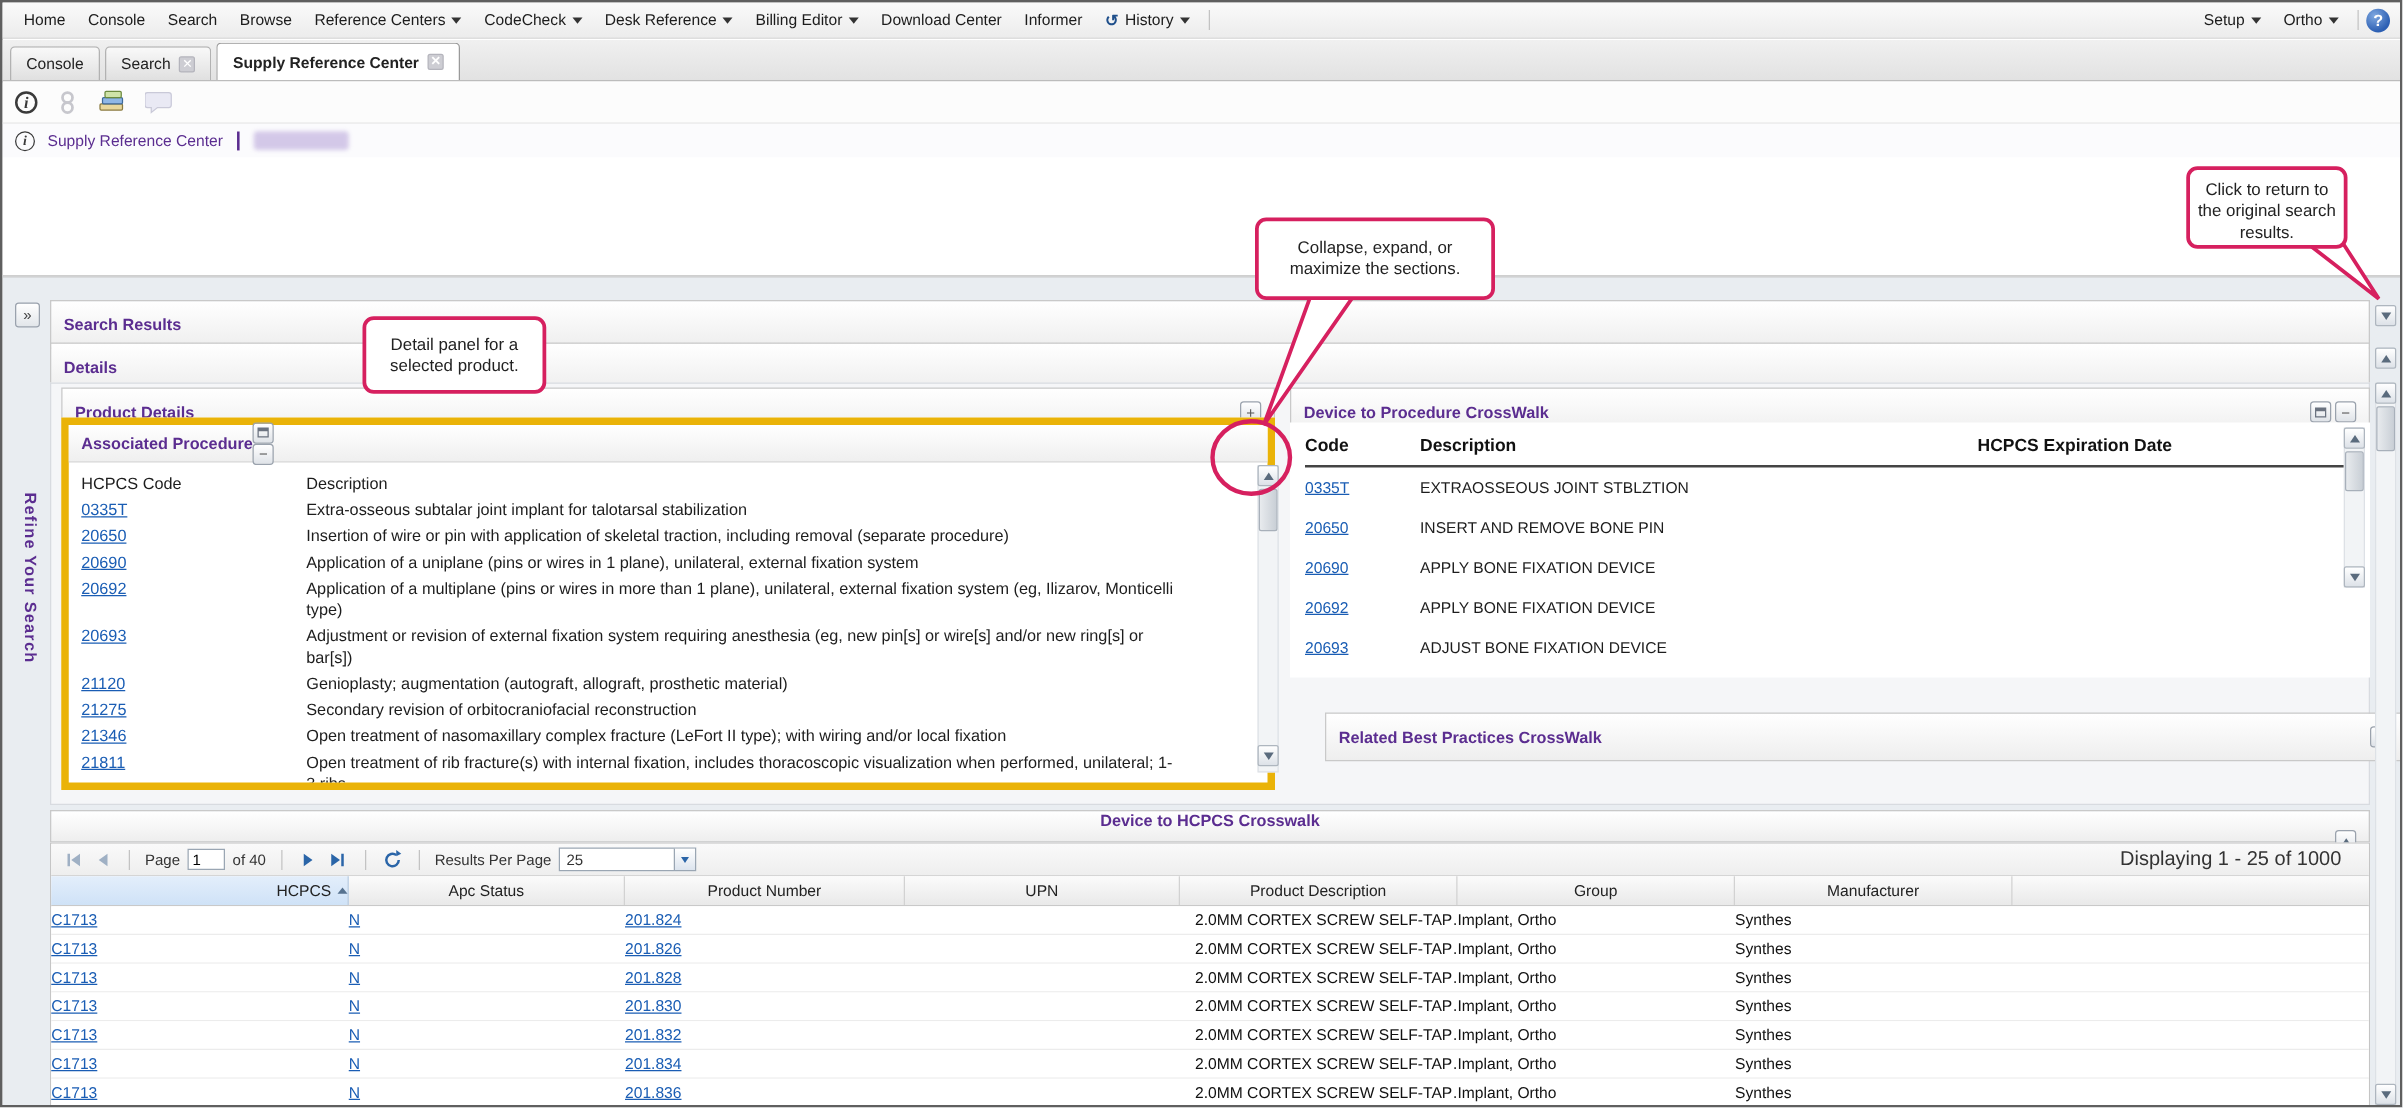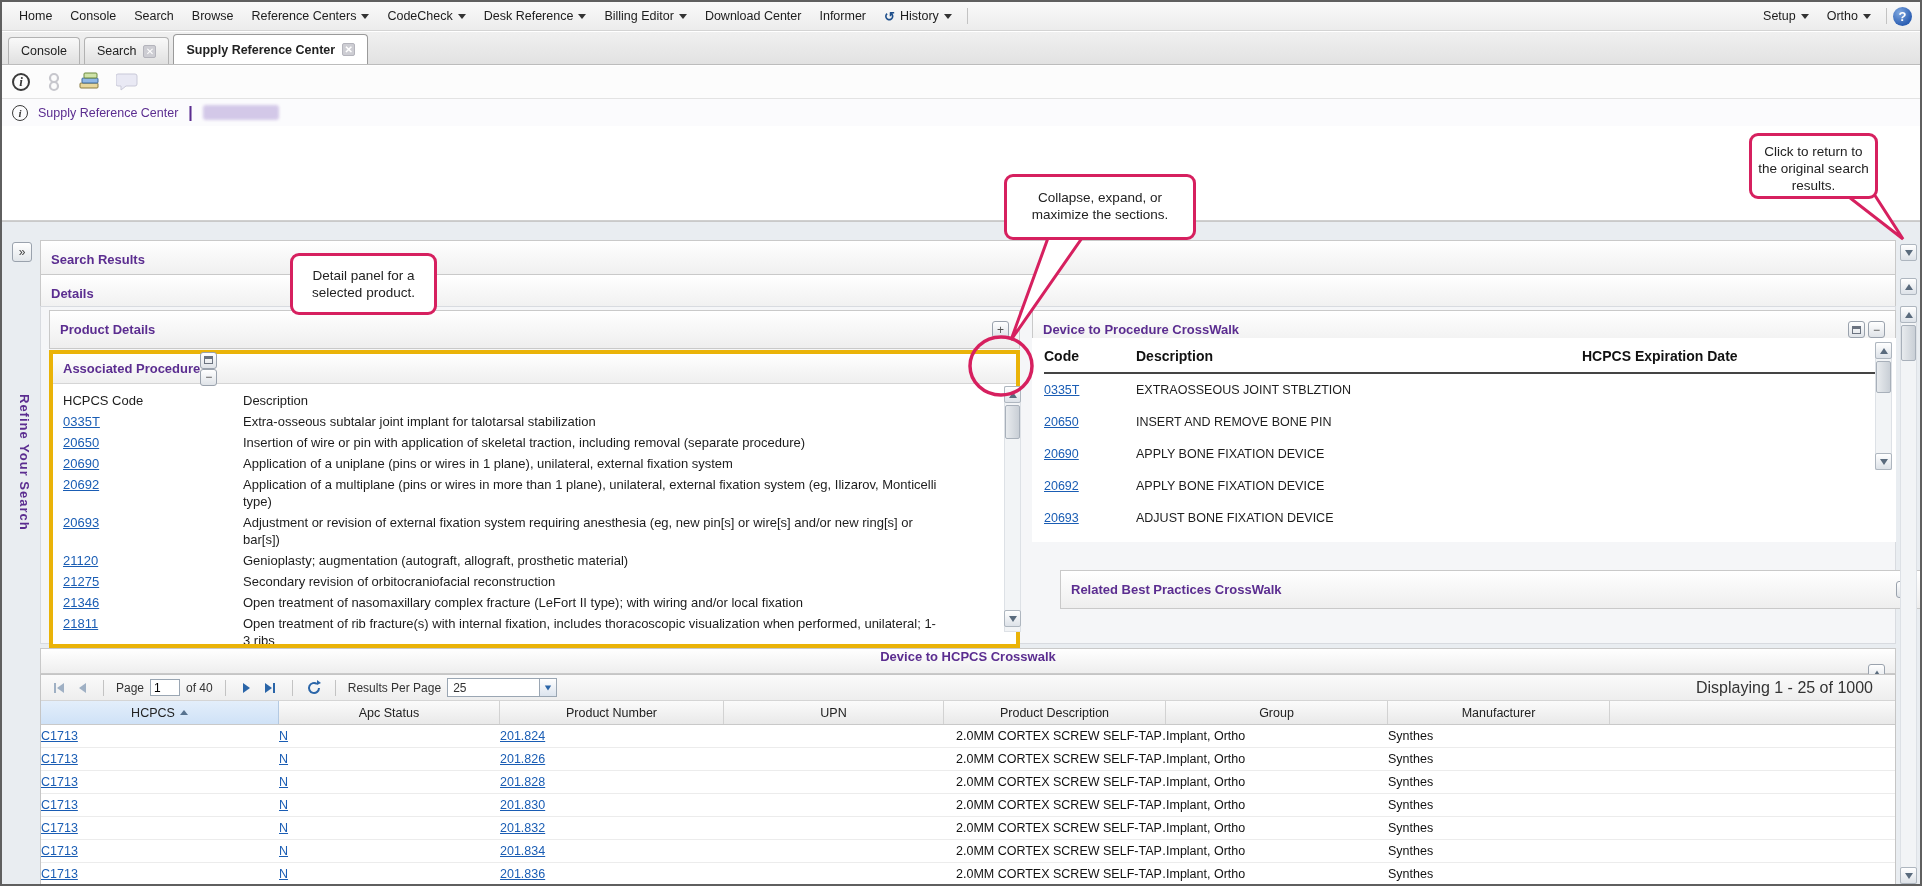--- a/index.html
+++ b/index.html
@@ -54,21 +54,21 @@
   .winbtn { width:17px; height:17px; border:1px solid #9aa2ad; border-radius:3px; background:linear-gradient(#ffffff,#dfe3e8);
     display:flex; align-items:center; justify-content:center; font-size:12px; color:#555; line-height:1; }
   .winbtn .restore-glyph { width:9px; height:8px; border:1px solid #6b7380; border-top:3px solid #6b7380; }
 
   .sidebar-collapse { position:absolute; left:10px; top:240px; width:20px; height:20px; border:1px solid #9aa2ad; border-radius:3px;
     background:linear-gradient(#fff,#e2e6ea); font-size:12px; color:#444; text-align:center; line-height:18px; }
   .refine-label { position:absolute; left:6px; top:345px; width:24px; height:230px; color:#5b2d90; font-weight:bold; font-size:13px;
     writing-mode:vertical-rl; text-align:center; letter-spacing:1px; }
 
   
-  .ap-panel { position:absolute; left:47px; top:348px; width:971px; height:298px; background:#fff; border:4px solid #eab308; }
+  .ap-panel { position:absolute; left:47px; top:332px; width:971px; height:298px; background:#fff; border:6px solid #eab308; }
   .ap-head { height:30px; background:linear-gradient(#ffffff,#efefef); border-bottom:1px solid #d5d5d5; display:flex; align-items:center; padding:0 10px; }
   .ap-body { position:absolute; left:0; top:30px; right:0; bottom:0; overflow:hidden; font-size:13px; color:#1d1d1d; padding:6px 0 0 0; }
   .ap-row { display:flex; padding:2px 0; line-height:17px; }
   .ap-row .apc { width:190px; padding-left:10px; flex:none; }
   .ap-row .apd { width:700px; flex:none; }
   .ap-row a { color:#1a5db4; text-decoration:underline; }
   .ap-colhead { color:#1d1d1d; }
 
   
   .sbtn { position:absolute; width:17px; height:17px; border:1px solid #aeb6bf; border-radius:2px; background:linear-gradient(#ffffff,#dde2e8); display:flex; align-items:center; justify-content:center; }
@@ -92,21 +92,21 @@
   .pg-ico { display:flex; align-items:center; justify-content:center; width:18px; height:18px; }
   .page-input { width:30px; height:17px; border:1px solid #9aa6b3; font-size:12px; padding:0 3px; font-family:"Liberation Sans",sans-serif; }
   .combo { display:flex; align-items:center; width:110px; height:19px; border:1px solid #9aa6b3; background:#fff; }
   .combo .combo-val { flex:1; padding:0 5px; font-size:12px; }
   .combo .combo-trig { width:17px; height:100%; background:linear-gradient(#fff,#dce4ee); border-left:1px solid #9aa6b3; display:flex; align-items:center; justify-content:center; }
   .combo .combo-trig .tri-down { border-top-color:#2a65a8; transform:scale(.8); }
   .displaying { margin-left:auto; font-size:16px; color:#333; padding-right:14px; }
 
   .ghead { position:absolute; left:0; top:26px; width:100%; height:24px; display:flex; background:linear-gradient(#fbfbfb,#e9e9e9); border-bottom:1px solid #c9c9c9; font-size:12.5px; color:#222; }
   .gh { border-right:1px solid #d2d2d2; display:flex; align-items:center; justify-content:center; gap:5px; height:100%; }
-  .gh.sorted { background:linear-gradient(#e3eefb,#cfe2f7); border-right:1px solid #b3c9e2; }
+  .gh.sorted { background:linear-gradient(#e3eefb,#cfe2f7); border-right:1px solid #b3c9e2;justify-content:flex-end; }
   .sort-asc { width:0; height:0; border-left:4px solid transparent; border-right:4px solid transparent; border-bottom:5px solid #57728f; }
   .grow { position:absolute; left:0; width:100%; height:23px; display:flex; align-items:center; font-size:12.5px; border-bottom:1px solid #ececec; background:#fff; }
   .gc { display:flex; align-items:center; justify-content:flex-start; height:100%; color:#111; }
   .gc a { color:#1a5db4; text-decoration:underline; }
   .gc.left { justify-content:flex-start; padding-left:12px; white-space:nowrap; overflow:hidden; }
 
   
   .c0{width:238px;} .c1{width:221px;} .c2{width:224px;} .c3{width:220px;} .c4{width:222px;} .c5{width:222px;} .c6{width:222px;} .c7{flex:1; border-right:none;}
 
   

